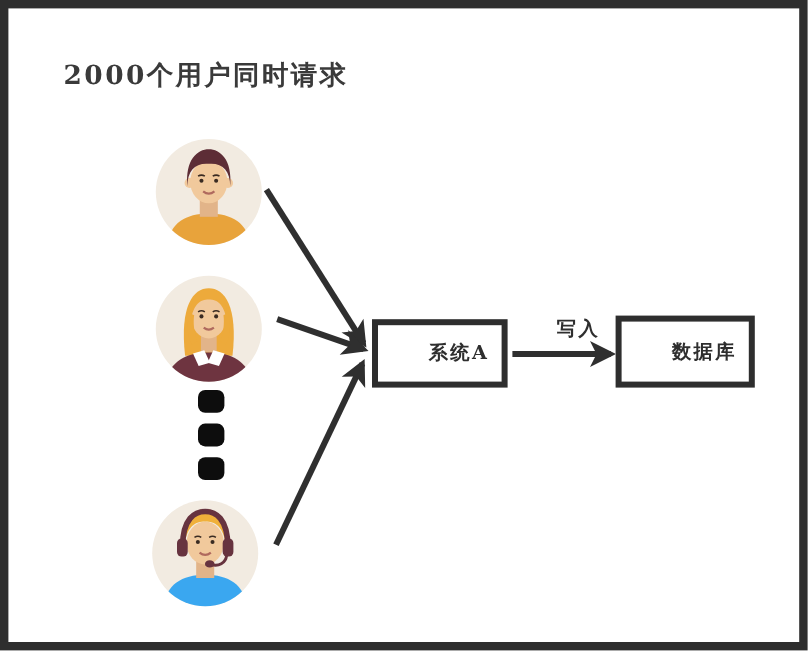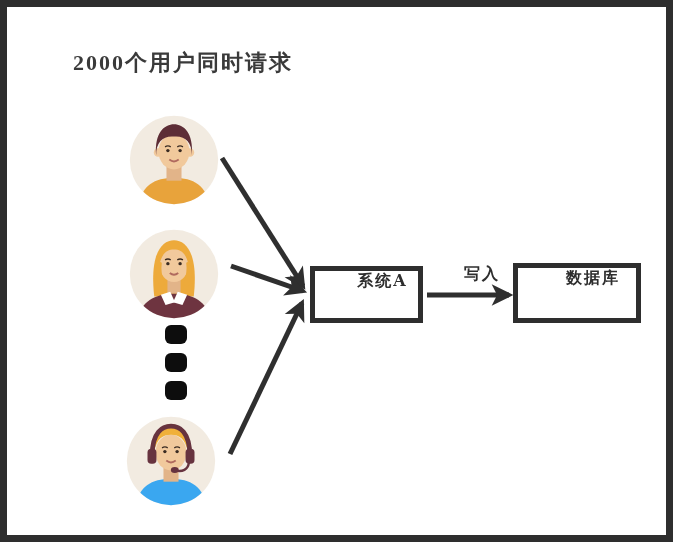--- a/index.html
+++ b/index.html
@@ -12,52 +12,51 @@
   }
   .frame{
     position:absolute;left:0;top:0;
     width:673px;height:542px;
     border:7px solid #2e2e2e;
     box-sizing:border-box;
     background:#ffffff;
   }
   .title{
     position:absolute;left:53px;top:50px;width:260px;
-    text-align:center;
+    text-align:left;
     font-size:22px;font-weight:bold;
     letter-spacing:2px;
     line-height:26px;
     color:#3a3a3a;
-    font-family:Liberation Serif, serif;
   }
   .edges-layer{
     position:absolute;left:0;top:0;width:677px;height:553px;
     pointer-events:none;
   }
   .avatar{position:absolute;width:94px;height:94px;}
   .av1{left:127px;top:113px;}
   .av2{left:127px;top:227px;}
   .av3{left:124px;top:414px;}
   .dot{
     position:absolute;left:165px;width:22px;height:19px;
     border-radius:6px;background:#0d0d0d;
   }
   .dot1{top:325px;} .dot2{top:353px;} .dot3{top:381px;}
   .node{
     position:absolute;
     box-sizing:border-box;
     border:5px solid #2e2e2e;
     background:#ffffff;
-    display:flex;justify-content:center;
+    display:flex;align-items:center;justify-content:center;
     font-size:16px;font-weight:bold;letter-spacing:2px;
     color:#2e2e2e;
     padding-left:32px;
   }
   .node-system-a{left:310px;top:266px;width:113px;height:57px;}
-  .node-database{left:513px;top:263px;width:128px;height:60px;}
+  .node-database{left:513px;top:263px;width:116px;height:60px;}
   .edge-label{
     position:absolute;left:440px;top:264px;width:60px;
     text-align:right;
     font-size:16px;font-weight:bold;letter-spacing:2px;
     color:#2e2e2e;
   }
 </style>
 </head>
 <body>
 

